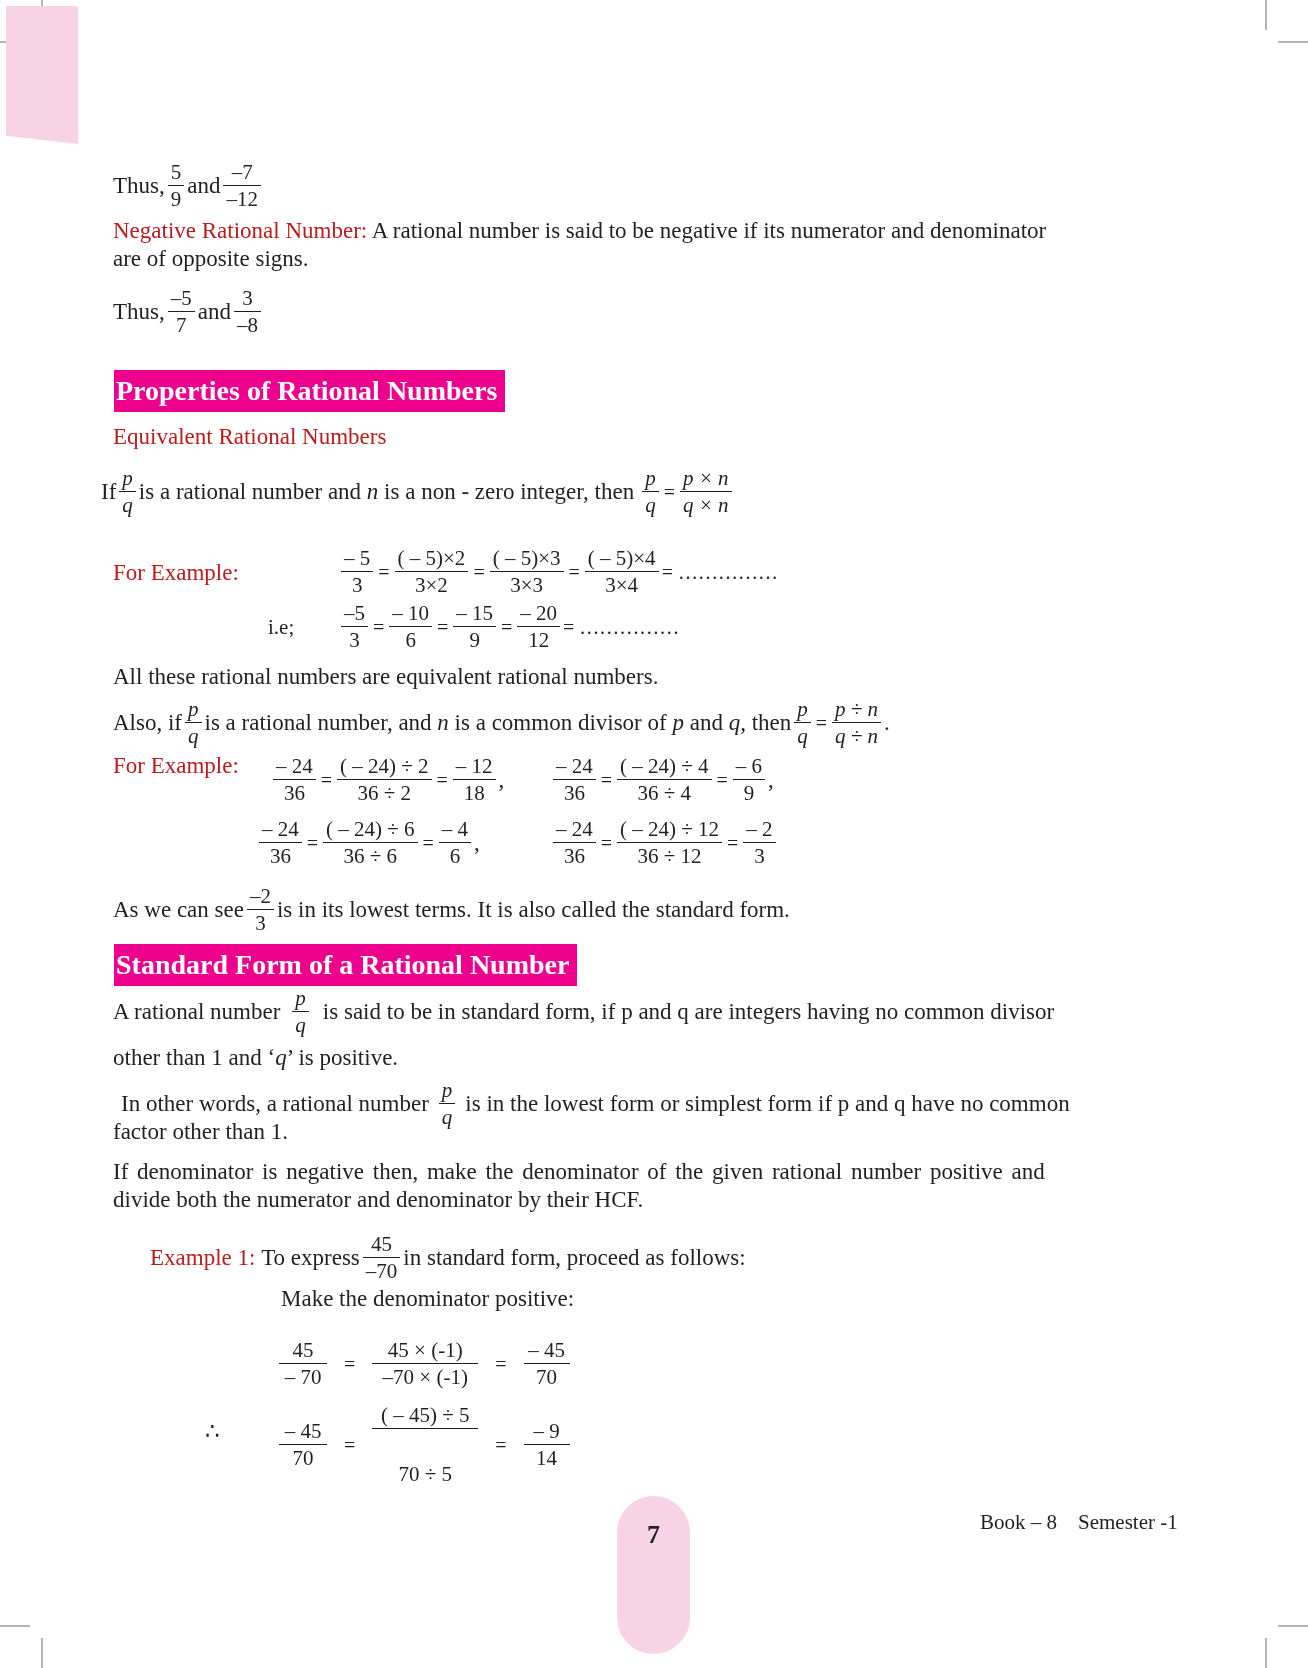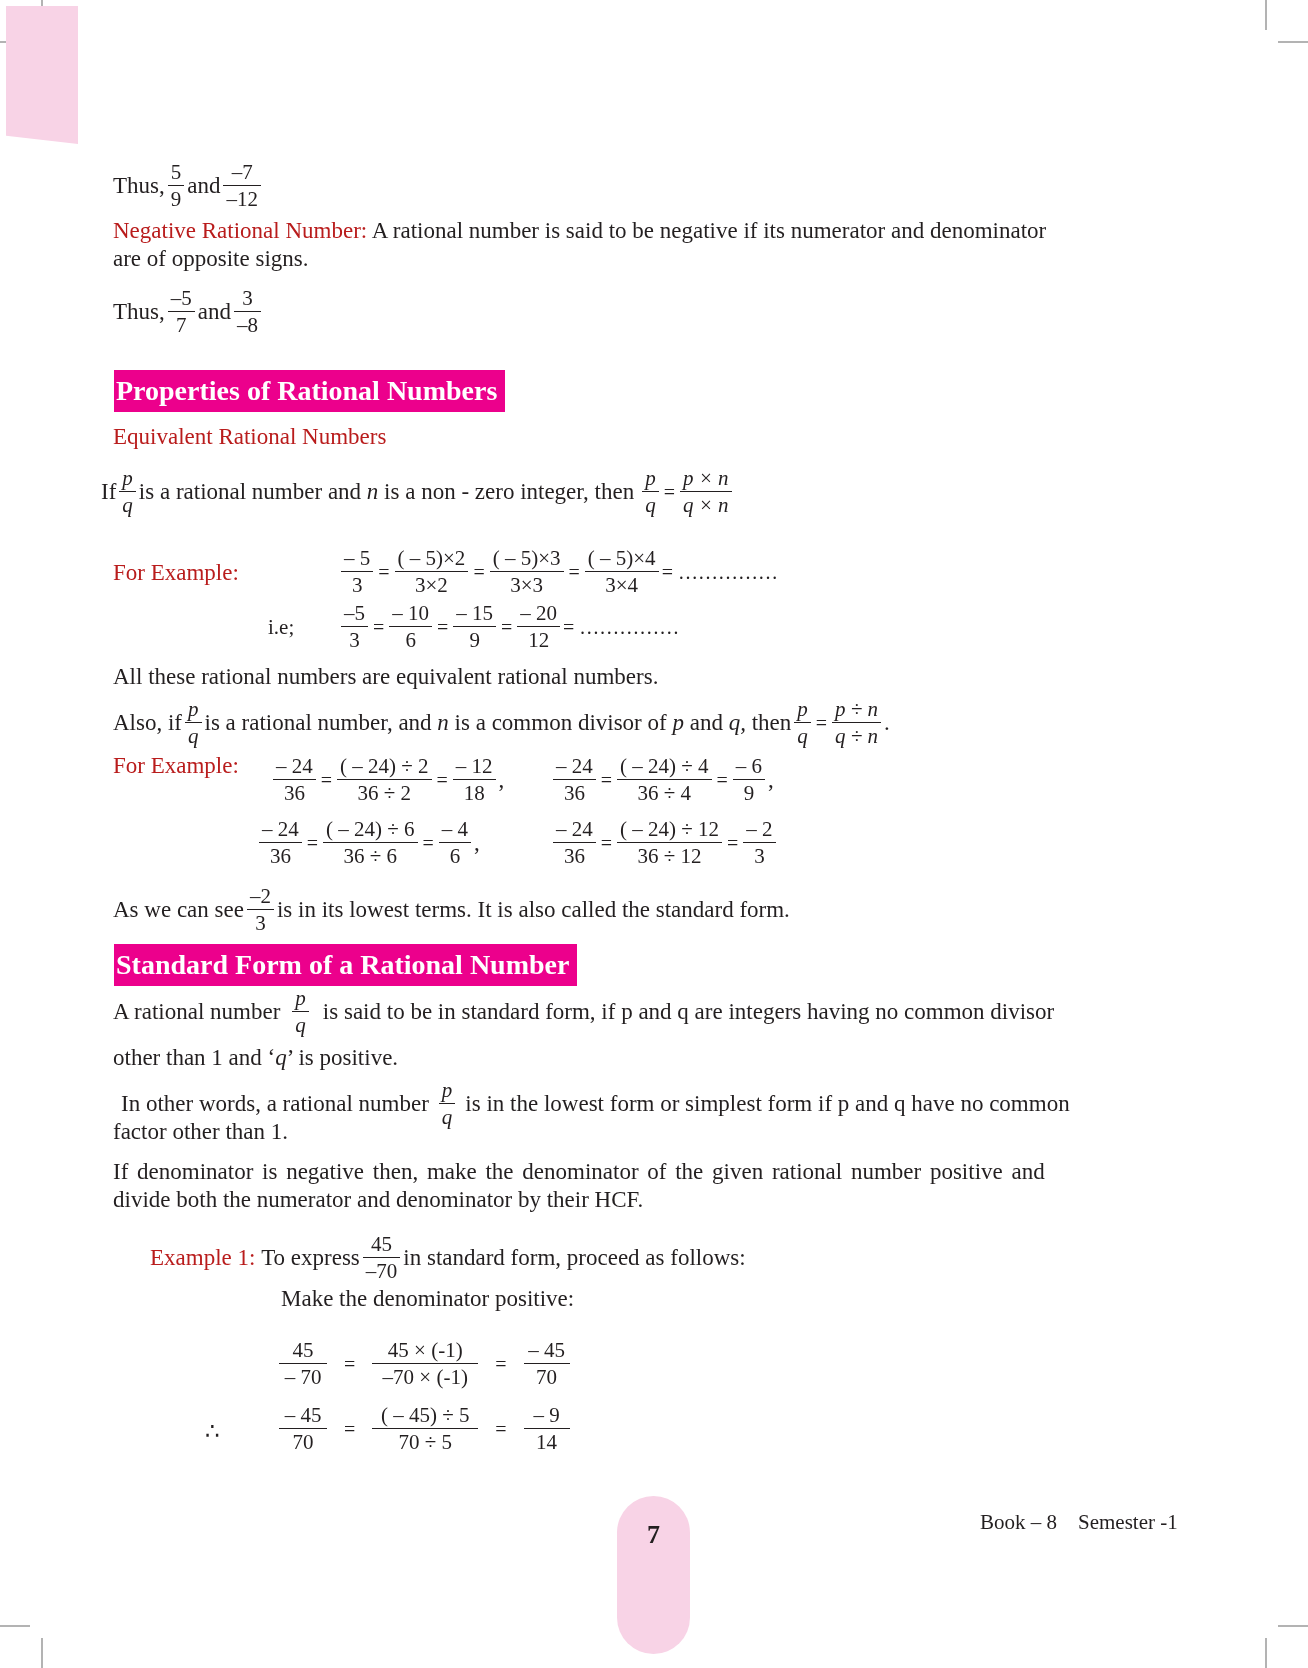--- a/index.html
+++ b/index.html
@@ -290,21 +290,21 @@
       <span class="num">– 45</span>
       <span class="den">70</span>
     </span>
 </div>
 <div class="abs txt row" style="left:276px;top:1403px;">
   <span class="frac" style="width:48px;">
       <span class="num">– 45</span>
       <span class="den">70</span>
     </span>
   <span class="eq" style="margin:0 14px;">=</span>
-  <span class="frac" style="width:106px;">
+  <span class="frac" style="width:106px;gap:32px;">
       <span class="num">( – 45) ÷ 5</span>
       <span class="den">70 ÷ 5</span>
     </span>
   <span class="eq" style="margin:0 14px;">=</span>
   <span class="frac" style="width:46px;">
       <span class="num">– 9</span>
       <span class="den">14</span>
     </span>
 </div>
 

